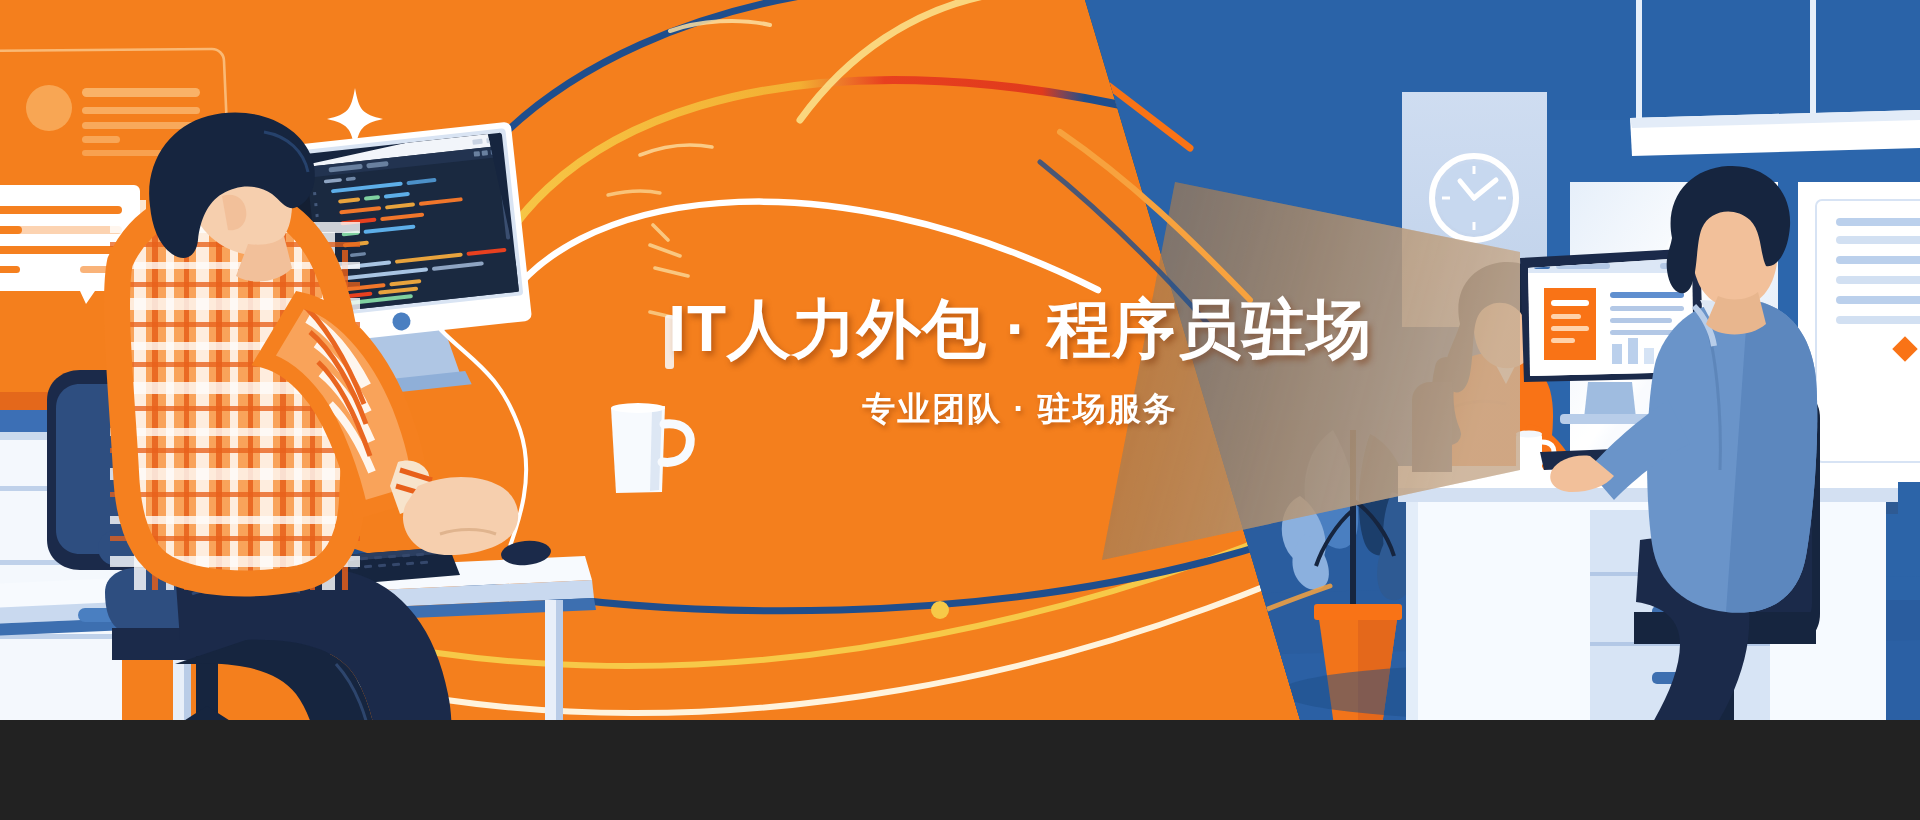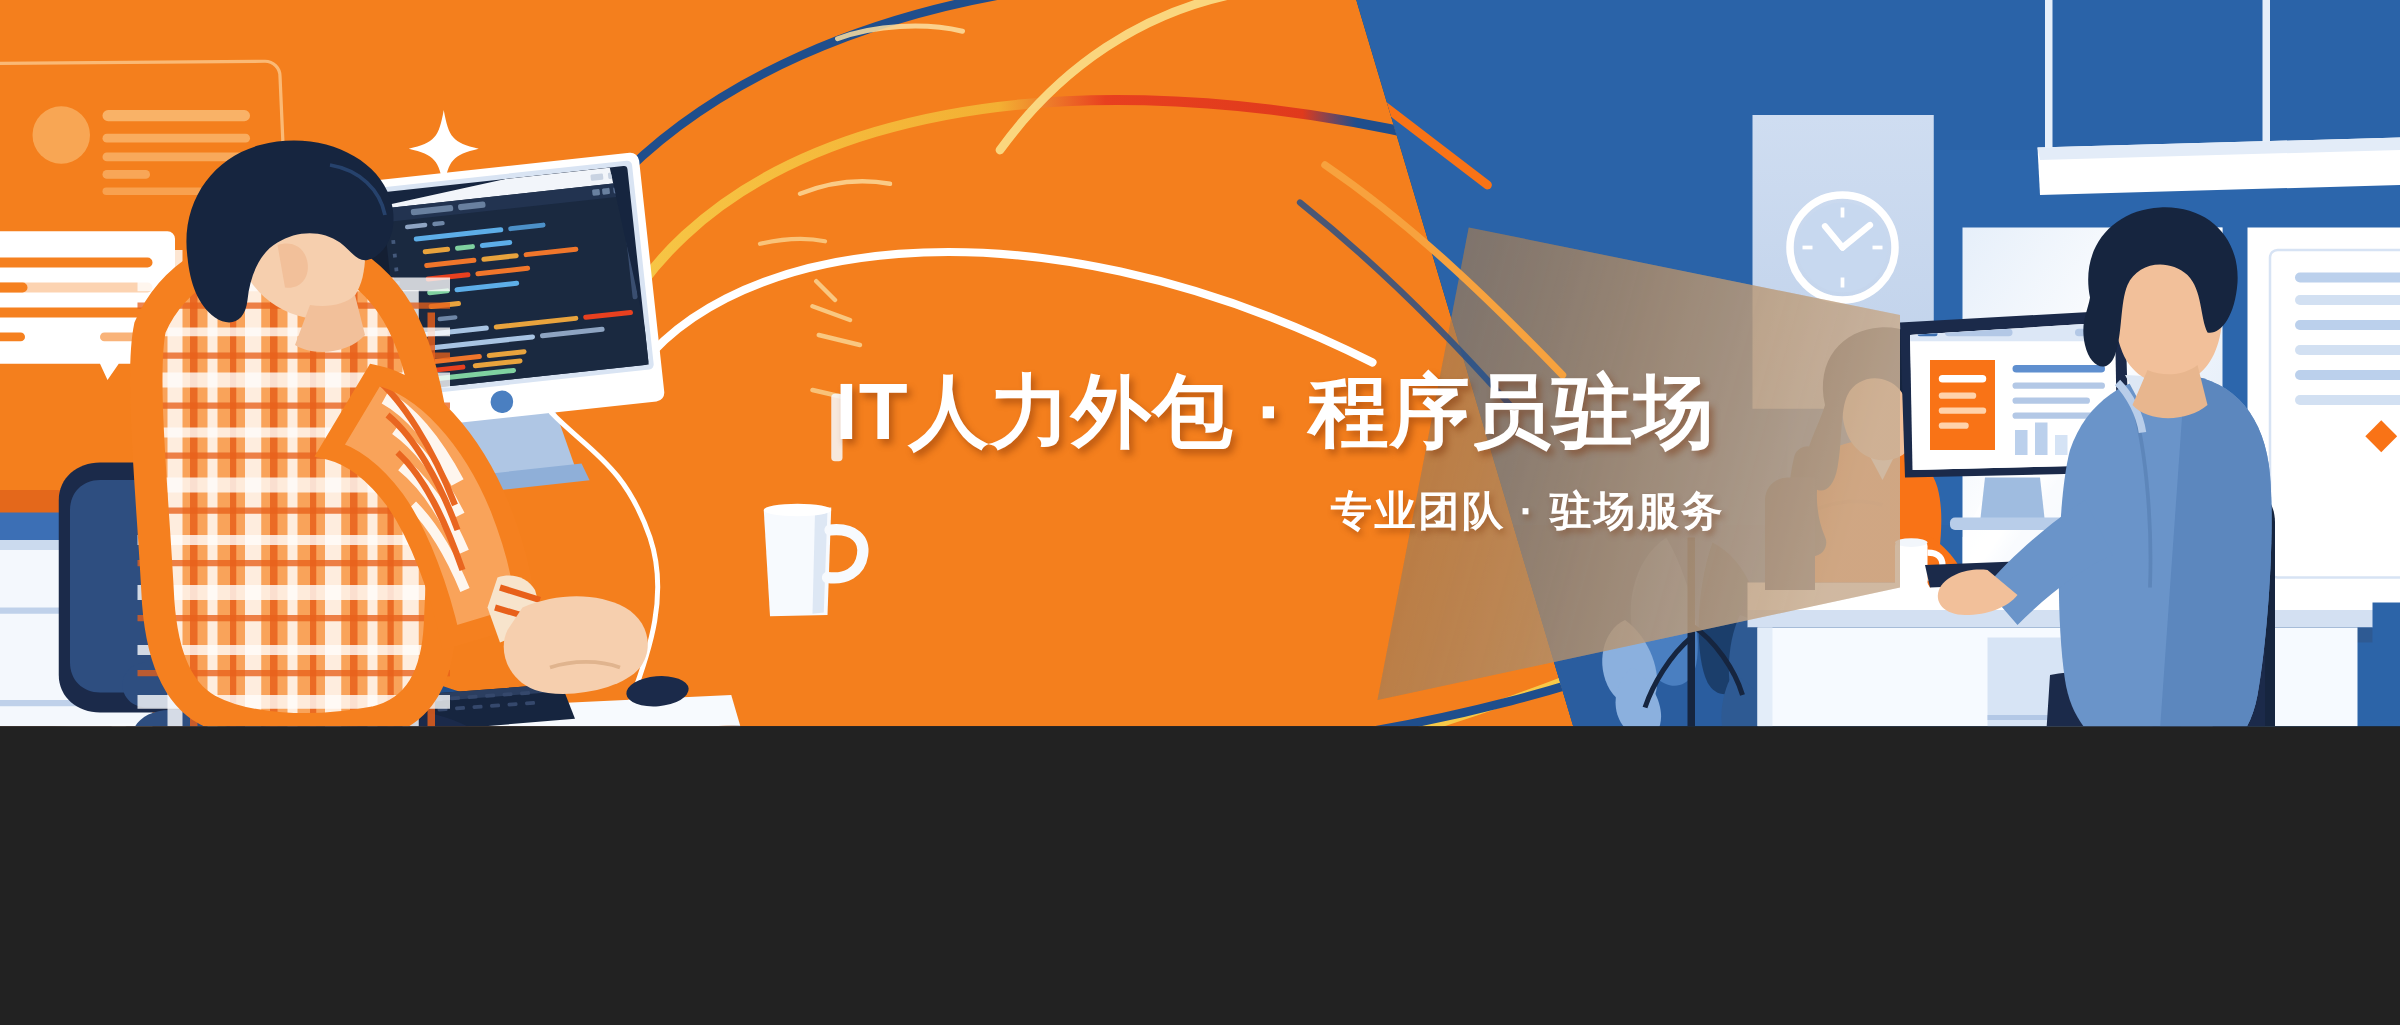--- a/index.html
+++ b/index.html
@@ -1,19 +1,19 @@
 <!DOCTYPE html>
 <html><head>
 <meta charset="utf-8">
 <style>
   * { margin:0; padding:0; box-sizing:border-box; }
   html,body { background:#222; }
   .banner {
     position:relative;
-    width:1920px; height:581px;
+    width:1920px; height:720px;
     overflow:hidden;
     font-family:"Liberation Sans","DejaVu Sans",sans-serif;
     background:#0c4a6e;
   }
   .layer { position:absolute; inset:0; }
   svg.layer { display:block; }
 
   
   .headline {
     position:absolute;
@@ -33,21 +33,20 @@
     white-space:nowrap;
   }
   .headline .subtitle {
     margin-top:24px;
     font-size:33px;
     font-weight:600;
     color:#FFFFFF;
     letter-spacing:2px;
     text-shadow:2px 3px 5px rgba(120,45,5,.40);
     white-space:nowrap;
-    text-align:right;
   }
 </style>
 </head>
 <body>
 
 <div class="banner">
 
   <svg class="layer" viewBox="0 0 1920 820" width="1920" height="820" xmlns="http://www.w3.org/2000/svg">
     <defs>
       <linearGradient id="gradArc" x1="0" y1="0" x2="1" y2="0">

